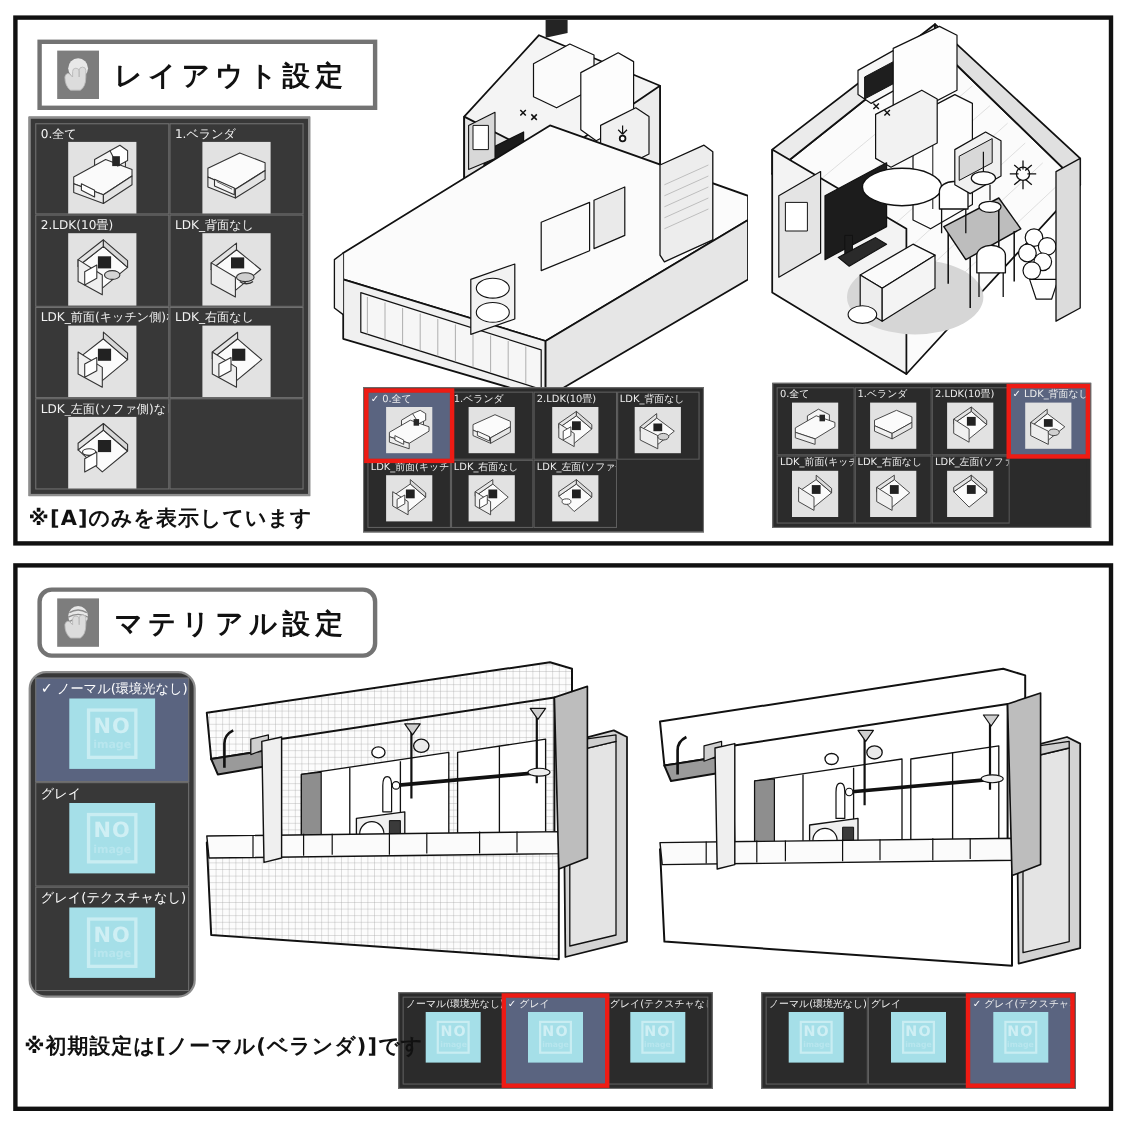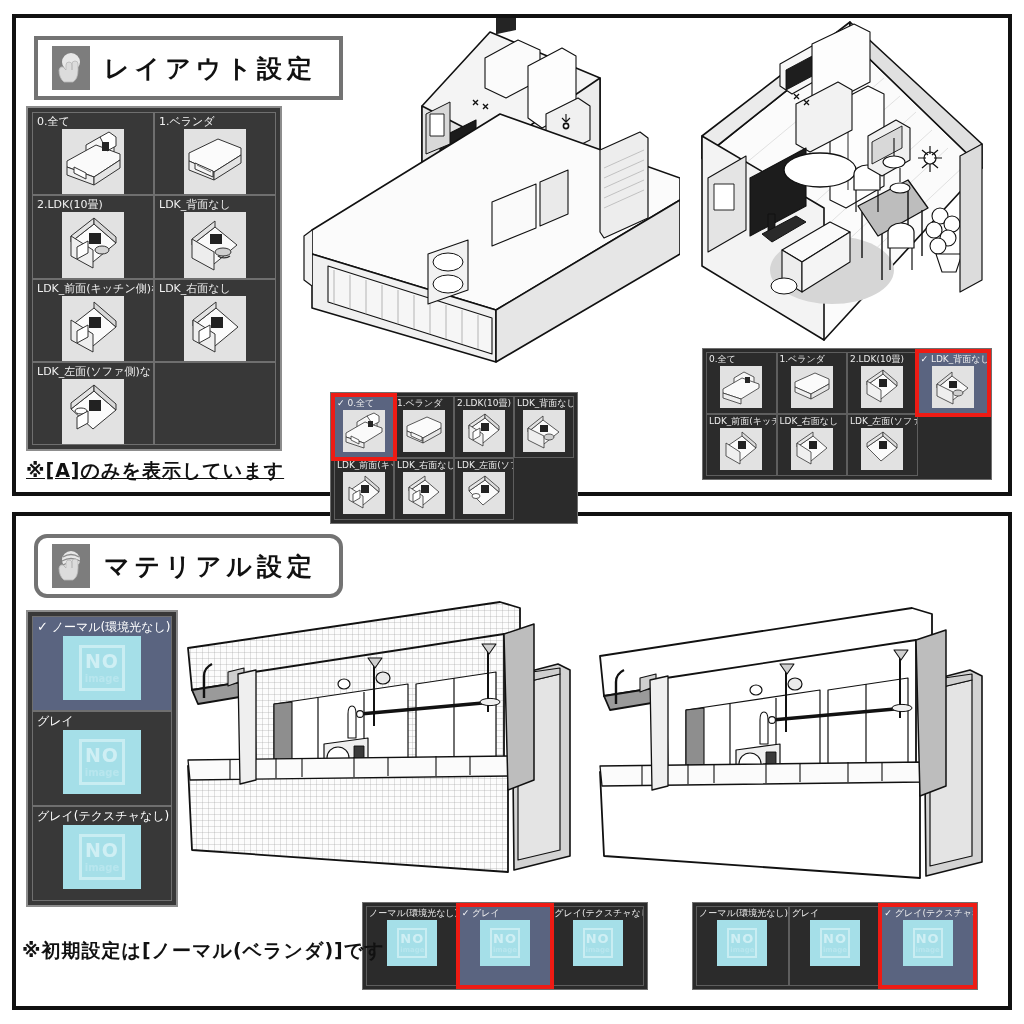--- a/index.html
+++ b/index.html
@@ -52,21 +52,21 @@
   .title-icon svg { position: absolute; left: 0; top: 0; }
 
   
   .list-panel {
     position: absolute;
     background: #383838;
     border: 2px solid #8d8d8d;
     z-index: 4;
   }
   #layout-list   { left: 26px; top: 106px; width: 256px; height: 345px; padding: 4px; }
-  #material-list { left: 26px; top: 610px; width: 152px; height: 297px; padding: 4px; }
+  #material-list { left: 26px; top: 610px; width: 152px; height: 297px; padding: 4px; border-radius: 16px; }
 
   .lgrid {
     display: grid;
     grid-template-columns: 1fr 1fr;
     width: 100%; height: 100%;
   }
   .lcell {
     border: 1px solid #6f6f6f;
     position: relative;
     overflow: hidden;
@@ -128,39 +128,39 @@
   
   .note {
     position: absolute;
     font-size: 19px;
     font-weight: 700;
     color: #111;
     letter-spacing: 1px;
     white-space: nowrap;
     z-index: 5;
   }
-  #note-layout   { left: 26px; top: 458px; text-decoration: underline; }
+  #note-layout   { left: 26px; top: 458px; }
   #note-material { left: 22px; top: 938px; }
 
   
   .viewport { position: absolute; overflow: hidden; }
   #vp-a { left: 300px; top: 18px;  width: 380px; height: 352px; }
   #vp-b { left: 672px; top: 18px;  width: 340px; height: 348px; }
   #vp-c { left: 178px; top: 598px; width: 420px; height: 312px; }
   #vp-d { left: 590px; top: 598px; width: 422px; height: 312px; }
 
   
   .strip {
     position: absolute;
     background: #2b2b2b;
     border: 1px solid #6f6f6f;
     padding: 3px;
     z-index: 5;
   }
-  #strip-a { left: 330px; top: 352px; width: 248px; height: 132px; margin-top: 40px; }
+  #strip-a { left: 330px; top: 352px; width: 310px; height: 132px; }
   #strip-b { left: 702px; top: 348px; width: 290px; height: 132px; }
   #strip-c { left: 362px; top: 902px; width: 286px; height: 88px; }
   #strip-d { left: 692px; top: 902px; width: 286px; height: 88px; }
 
   .sgrid4 { display: grid; grid-template-columns: repeat(4, 1fr); width: 100%; height: 100%; }
   .sgrid3 { display: grid; grid-template-columns: repeat(3, 1fr); width: 100%; height: 100%; }
 
   .scell {
     border: 1px solid #5e5e5e;
     position: relative;

